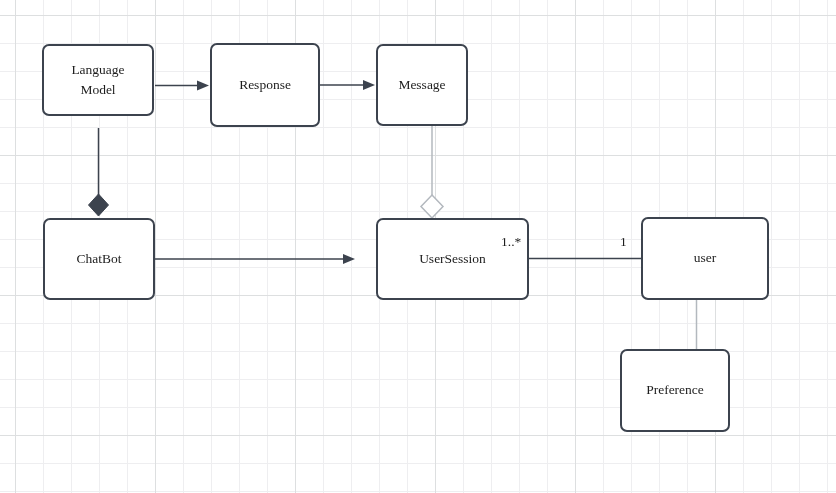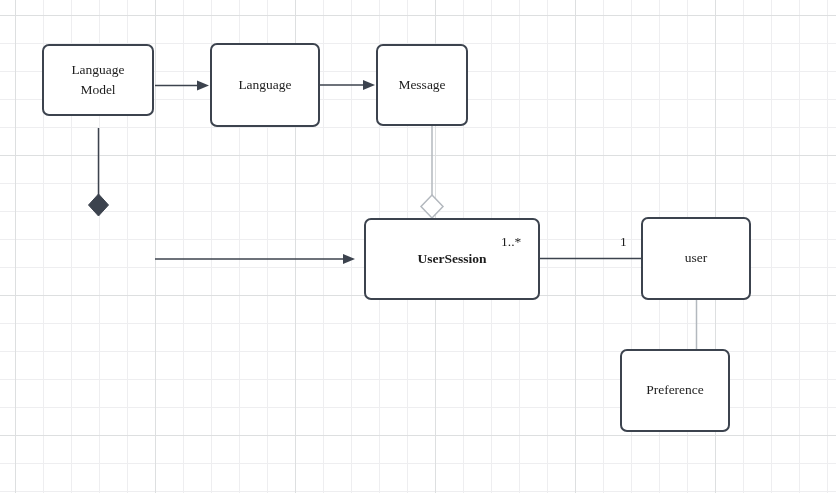--- a/index.html
+++ b/index.html
@@ -90,29 +90,32 @@
 
     <g>
       <line class="edge-light" x1="696.5" y1="300" x2="696.5" y2="349"></line>
     </g>
   </svg>
 
   <div class="node" style="left:42px;  top:44px;  width:112px; height:72px;">
     <span class="lbl wrap">Language Model</span>
   </div>
   <div class="node" style="left:210px; top:43px;  width:110px; height:84px;">
-    <span class="lbl">Language</span>
+    <span class="lbl">Response</span>
   </div>
   <div class="node" style="left:376px; top:44px;  width:92px; height:82px;">
     <span class="lbl">Message</span>
   </div>
-  <div class="node" style="left:364px; top:218px; width:176px; height:82px;font-weight:bold;">
+  <div class="node" style="left:43px;  top:218px; width:112px; height:82px;">
+    <span class="lbl">ChatBot</span>
+  </div>
+  <div class="node" style="left:376px; top:218px; width:153px; height:82px;">
     <span class="lbl">UserSession</span>
   </div>
-  <div class="node" style="left:641px; top:217px; width:110px; height:83px;">
+  <div class="node" style="left:641px; top:217px; width:128px; height:83px;">
     <span class="lbl">user</span>
   </div>
   <div class="node" style="left:620px; top:349px; width:110px; height:83px;">
     <span class="lbl">Preference</span>
   </div>
 
   <span class="mult" style="left:501px; top:234px;">1..*</span>
   <span class="mult" style="left:620px; top:234px;">1</span>
 
 </div>

